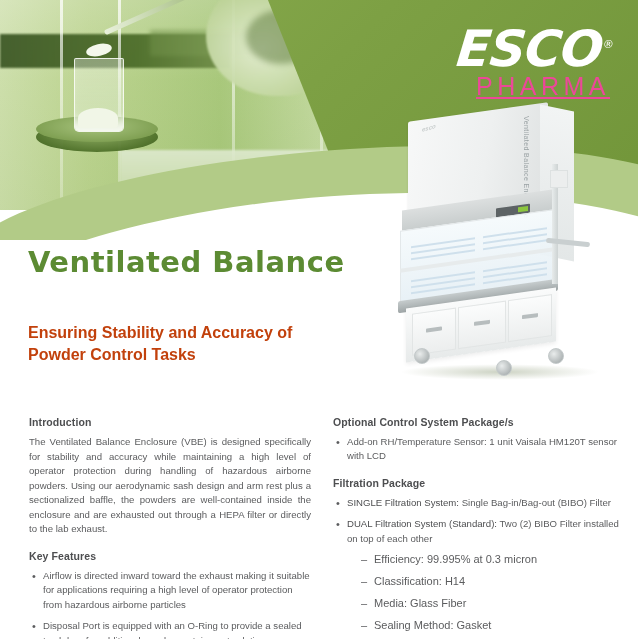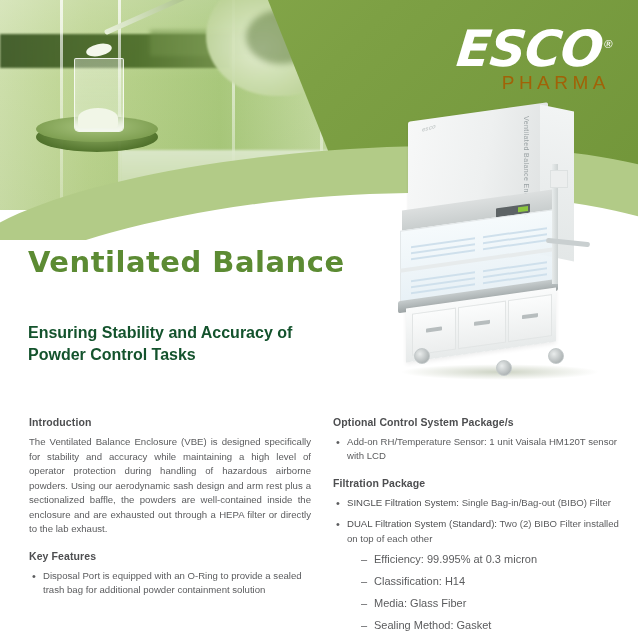--- a/index.html
+++ b/index.html
@@ -62,22 +62,22 @@
   #swoosh-mask{position:absolute;left:-60px;top:196px;width:800px;height:260px;
        background:#ffffff;border-radius:50% 50% 0 0 / 120px 120px 0 0;
        transform:rotate(-4.2deg);}
 
   
   #logo{position:absolute;right:26px;top:26px;text-align:right;z-index:12;}
   #logo .esco{font-family:"DejaVu Sans",sans-serif;font-weight:700;font-style:italic;
        font-size:50px;letter-spacing:-1px;color:#fff;line-height:.95;
        display:inline-block;transform:skewX(-6deg);}
   #logo .reg{font-size:11px;vertical-align:super;font-style:normal;font-weight:400;}
-  #logo .pharma{font-family:"Liberation Sans",sans-serif;font-weight:400;font-size:19px;
-       letter-spacing:4.5px;color:#a16207;margin-top:-2px;padding-right:2px;}
+  #logo .pharma{font-family:"Liberation Sans",sans-serif;font-weight:400;font-size:25px;
+       letter-spacing:4.5px;color:#ec4899;margin-top:-2px;padding-right:2px;text-decoration:underline;}
 
   
   #product{position:absolute;left:400px;top:112px;width:210px;height:278px;z-index:11;}
   .pbox{position:absolute;background:#fdfdfd;}
   #p-top{left:8px;top:0;width:140px;height:92px;
       background:linear-gradient(100deg,#f7f8f8 0%,#eef0f0 55%,#dfe2e2 100%);
       transform:skewY(-8deg);border-radius:2px;box-shadow:0 1px 3px rgba(0,0,0,.08);}
   #p-side{left:140px;top:-4px;width:34px;height:150px;
       background:linear-gradient(180deg,#f2f4f4,#e3e7e7);transform:skewY(12deg);}
   #p-vtext{position:absolute;left:130px;top:4px;width:120px;height:14px;
@@ -105,21 +105,21 @@
   .caster{position:absolute;width:14px;height:14px;border-radius:50%;
       background:radial-gradient(circle at 35% 35%,#e9ecec,#9aa1a2);border:1px solid #c3c9ca;}
   #p-shadow{position:absolute;left:0px;top:252px;width:200px;height:16px;border-radius:50%;
       background:radial-gradient(ellipse,rgba(90,110,60,.30),rgba(90,110,60,0) 70%);}
 
   
   #title{position:absolute;left:28px;top:246px;width:340px;z-index:5;}
   #title .t{font-family:"DejaVu Sans",sans-serif;font-weight:700;font-size:29px;line-height:1.13;
       color:#5c8b33;letter-spacing:.5px;}
   #subtitle{position:absolute;left:28px;top:322px;width:320px;z-index:5;
-      font-size:16px;font-weight:700;line-height:1.38;color:#14532d;}
+      font-size:16px;font-weight:700;line-height:1.38;color:#c2410c;}
 
   
   #cols{position:absolute;left:0;top:400px;width:638px;height:239px;}
   .col{position:absolute;top:16px;}
   #colL{left:29px;width:282px;}
   #colR{left:333px;width:295px;}
 
   h3.sec{font-size:10.5px;font-weight:700;color:#4d4e50;margin:0 0 7px 0;letter-spacing:.1px;}
   h3.sec.sp{margin-top:13px;}
   p.body{font-size:9.6px;line-height:1.52;color:#5b5c5e;margin:0 0 10px 0;text-align:justify;}
@@ -222,20 +222,21 @@
 </div>
 
 <div id="cols">
 
   <div class="col" id="colL">
     <h3 class="sec">Introduction</h3>
     <p class="body">The Ventilated Balance Enclosure (VBE) is designed specifically for stability and accuracy while maintaining a high level of operator protection during handling of hazardous airborne powders. Using our aerodynamic sash design and arm rest plus a sectionalized baffle, the powders are well-contained inside the enclosure and are exhausted out through a HEPA filter or directly to the lab exhaust.</p>
 
     <h3 class="sec sp">Key Features</h3>
     <ul class="bl">
+      <li>Airflow is directed inward toward the exhaust making it suitable for applications requiring a high level of operator protection from hazardous airborne particles</li>
       <li>Disposal Port is equipped with an O-Ring to provide a sealed trash bag for additional powder containment solution</li>
     </ul>
   </div>
 
   <div class="col" id="colR">
     <h3 class="sec">Optional Control System Package/s</h3>
     <ul class="bl">
       <li>Add-on RH/Temperature Sensor: 1 unit Vaisala HM120T sensor with LCD</li>
     </ul>
 

